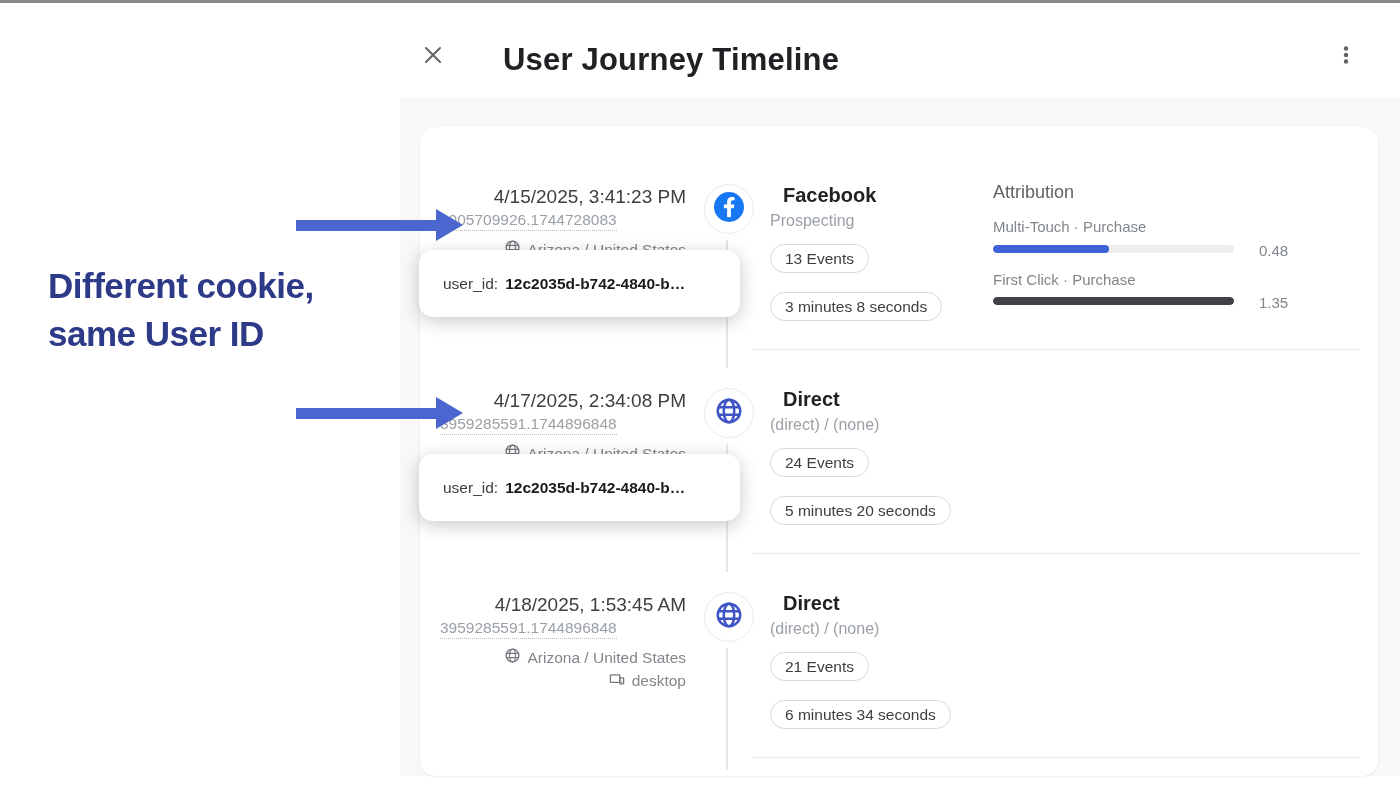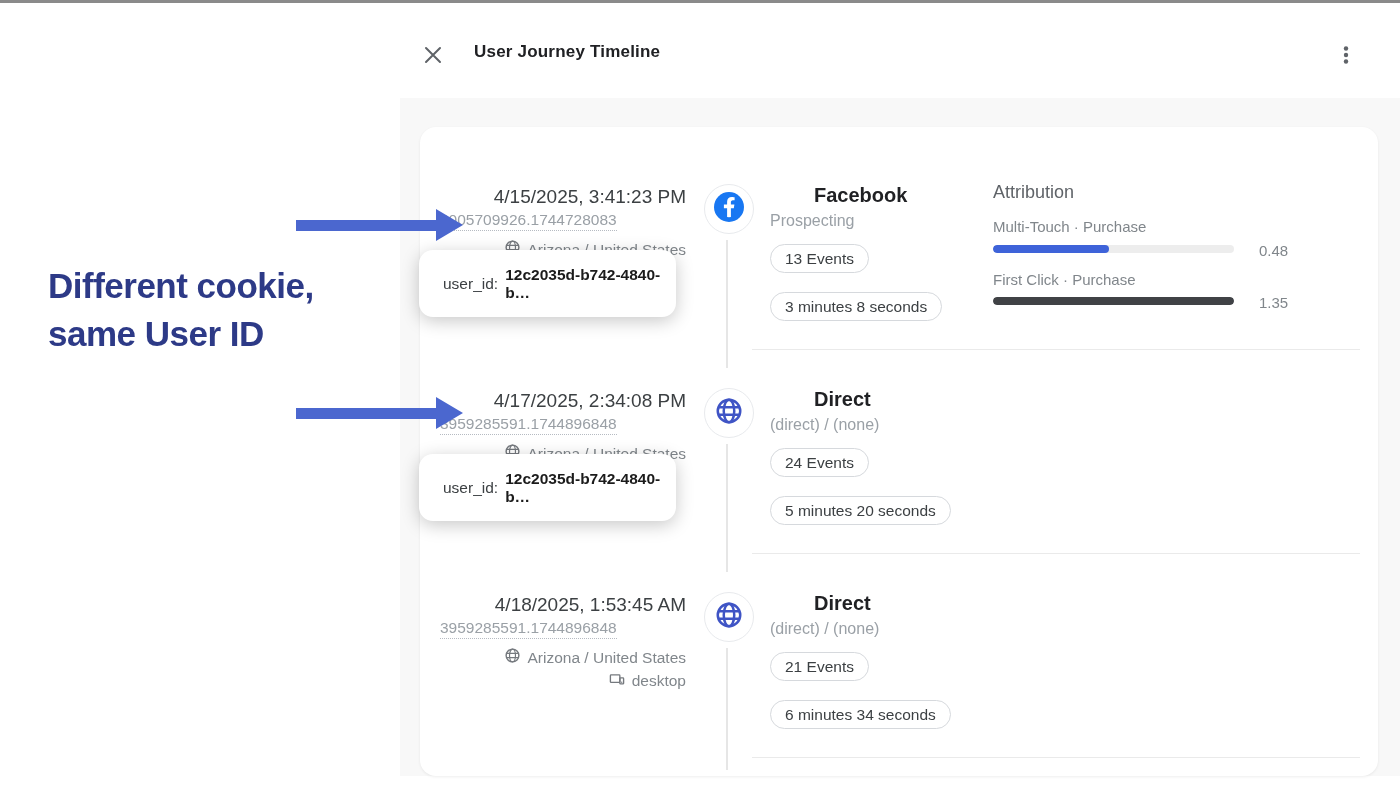--- a/index.html
+++ b/index.html
@@ -5,21 +5,21 @@
   * { margin:0; padding:0; box-sizing:border-box; }
   html,body { width:1400px; height:788px; background:#fff; overflow:hidden;
               font-family:"Liberation Sans","DejaVu Sans",sans-serif; }
   .stage { position:relative; width:1400px; height:788px; background:#fff; }
 
   .top-border { position:absolute; left:0; top:0; width:1400px; height:3px; background:#8a8a8a; }
 
   
   .close-btn { position:absolute; left:419px; top:43px; width:28px; height:28px; cursor:pointer;
                display:flex; align-items:center; justify-content:center; }
-  .page-title { position:absolute; left:474px; top:42px; font-size:17px; font-weight:700; color:#202124; letter-spacing:.2px; }
+  .page-title { position:absolute; left:503px; top:42px; font-size:31px; font-weight:700; color:#202124; letter-spacing:.2px; }
   .kebab-btn { position:absolute; left:1332px; top:43px; width:28px; height:28px; cursor:pointer;
                display:flex; align-items:center; justify-content:center; }
 
   
   .panel { position:absolute; left:400px; top:98px; width:1000px; height:678px; background:#f8f8f8; }
   .card  { position:absolute; left:420px; top:127px; width:958px; height:649px; background:#fff;
            border-radius:16px; box-shadow:0 1px 3px rgba(0,0,0,.07); }
 
   .connector { position:absolute; left:726px; width:2px; background:#e6e6e6; }
   .divider   { position:absolute; left:752px; width:608px; height:1px; background:#eaeaea; }
@@ -31,35 +31,35 @@
   .cookie { display:inline-block; font-size:15.5px; color:#9aa0a6; border-bottom:1px dotted #b6bbc2;
             padding-bottom:1px; cursor:pointer; }
   .loc-row, .dev-row { position:absolute; left:440px; width:246px; display:flex; justify-content:flex-end;
             align-items:center; gap:6px; font-size:15.5px; color:#80868b; }
 
   
   .node { position:absolute; width:50px; height:50px; border-radius:50%; background:#fff;
           border:1px solid #e8eaed; display:flex; align-items:center; justify-content:center; z-index:2; }
 
   
-  .src-name { position:absolute; left:814px; font-size:20px; font-weight:700; color:#202124; }
+  .src-name { position:absolute; left:783px; font-size:20px; font-weight:700; color:#202124; }
   .src-sub  { position:absolute; left:770px; font-size:16px; color:#9aa0a6; }
   .pill { position:absolute; left:770px; height:29px; line-height:27px; padding:0 14px;
           border:1px solid #d6d9dd; border-radius:15px; font-size:15.5px; color:#3c4043;
           background:#fff; white-space:nowrap; }
 
   
   .attr-title { position:absolute; left:993px; font-size:18px; font-weight:500; color:#5f6368; }
   .attr-label { position:absolute; left:993px; font-size:15px; color:#80868b; }
   .attr-track { position:absolute; left:993px; width:241px; height:8px; border-radius:4px; background:#ededed; overflow:hidden; }
   .attr-fill  { height:100%; border-radius:4px; }
   .attr-value { position:absolute; left:1248px; width:60px; font-size:15px; color:#80868b;margin-left:11px; }
 
   
-  .tooltip { position:absolute; left:419px; width:257px; height:67px; background:#fff; border-radius:14px;
+  .tooltip { position:absolute; left:419px; width:321px; height:67px; background:#fff; border-radius:14px;
              box-shadow:0 4px 18px rgba(0,0,0,.22); display:flex; align-items:center; padding-left:24px;
              z-index:5; font-size:15.5px; }
   .tt-label { color:#3c4043; margin-right:7px; }
   .tt-value { color:#1b1b1b; font-weight:700; }
 
   
   .annotation { position:absolute; left:48px; top:262px; font-size:35px; line-height:48px;
                 font-weight:800; color:#2d3a87; letter-spacing:-.5px; }
   .arrow { position:absolute; display:flex; align-items:center; }
   .arrow-shaft { width:140px; height:11px; background:#4b67cf; }

